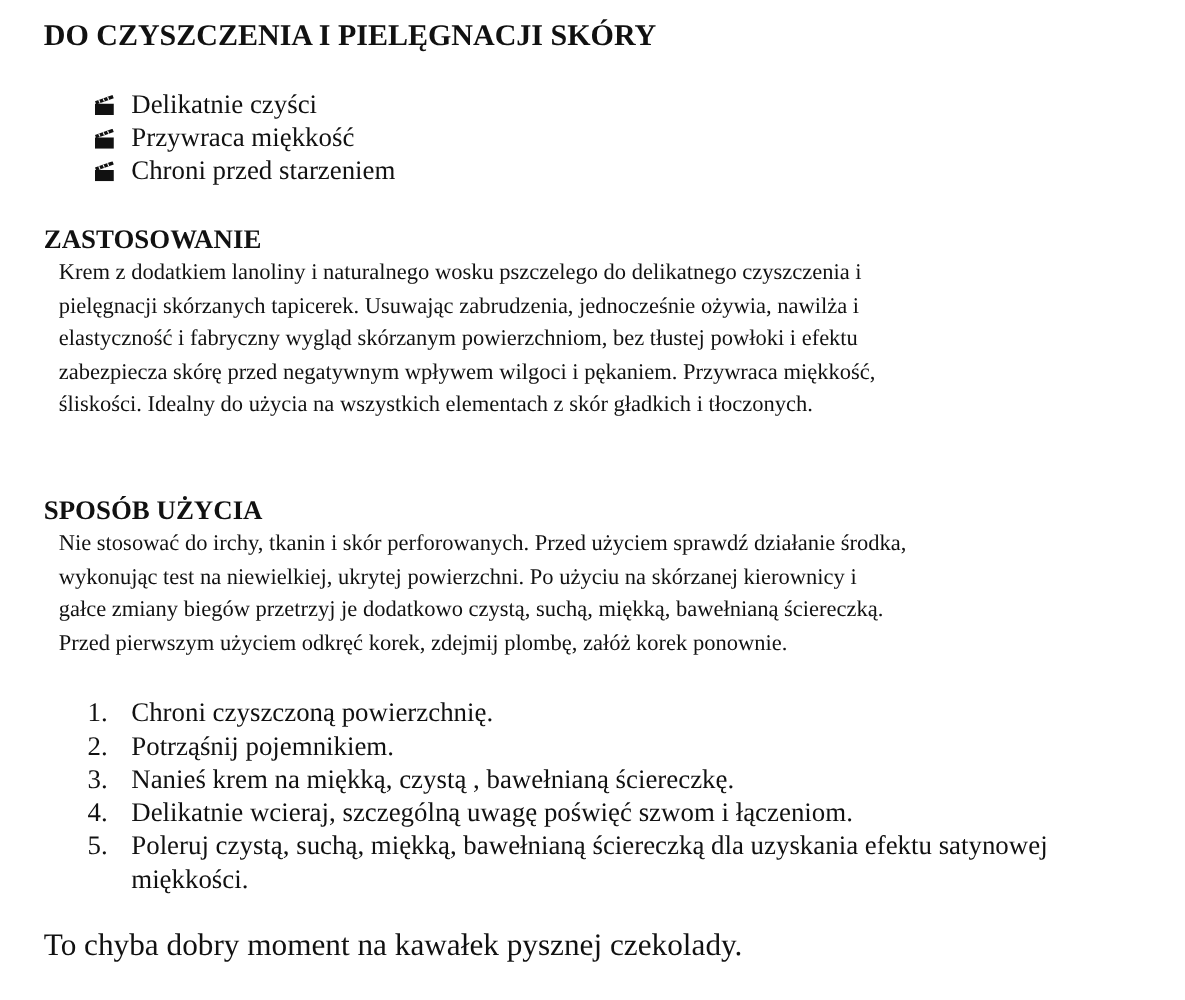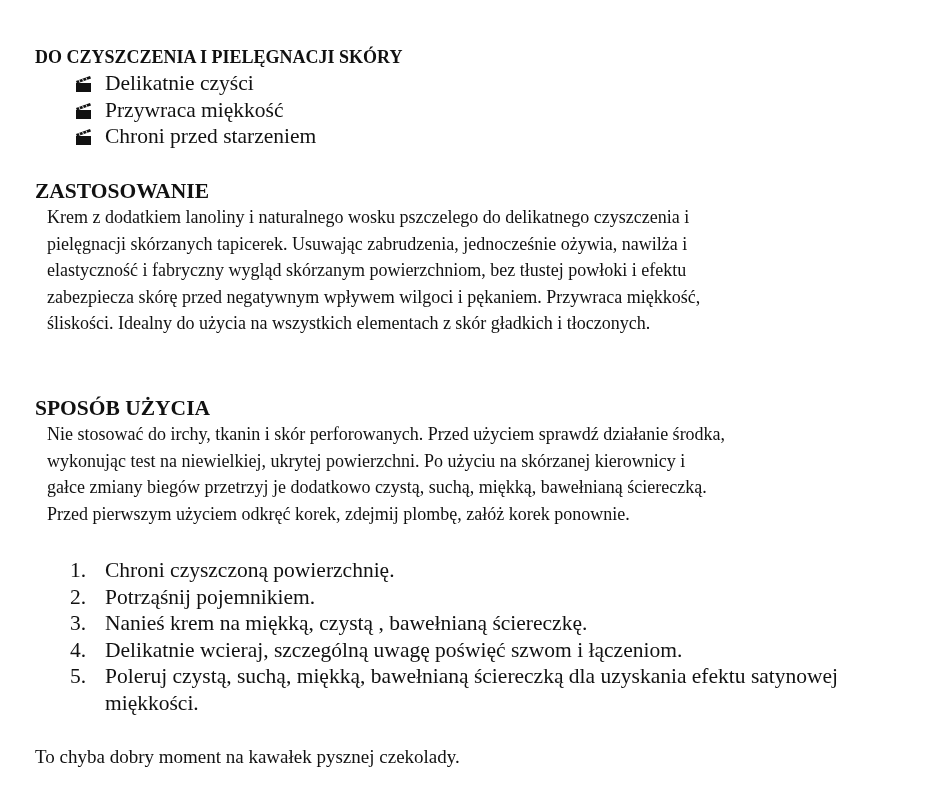--- a/index.html
+++ b/index.html
@@ -19,25 +19,24 @@
       position: absolute;
       left: 35px;
       top: 0;
       width: 900px;
     }
     .title {
       position: absolute;
       top: 14px;
       left: 0;
       font-weight: bold;
-      font-size: 18px;
+      font-size: 24px;
       line-height: 30px;
       white-space: nowrap;
       letter-spacing: 0px;
-      margin-top: 28px;
     }
     .bullets {
       position: absolute;
       top: 70px;
       left: 0;
       margin: 0;
       padding: 0;
       list-style: none;
     }
     .bullets li {
@@ -98,21 +97,21 @@
       left: 35px;
       top: 0;
     }
     .steps .cont {
       display: block;
     }
     .closing {
       position: absolute;
       top: 744px;
       left: 0;
-      font-size: 19px;
+      font-size: 25px;
       line-height: 26.5px;
       white-space: nowrap;
     }
   </style>
 </head>
 <body>
 
 <div class="page">
 
   <div class="title">DO CZYSZCZENIA I PIELĘGNACJI SKÓRY</div>

